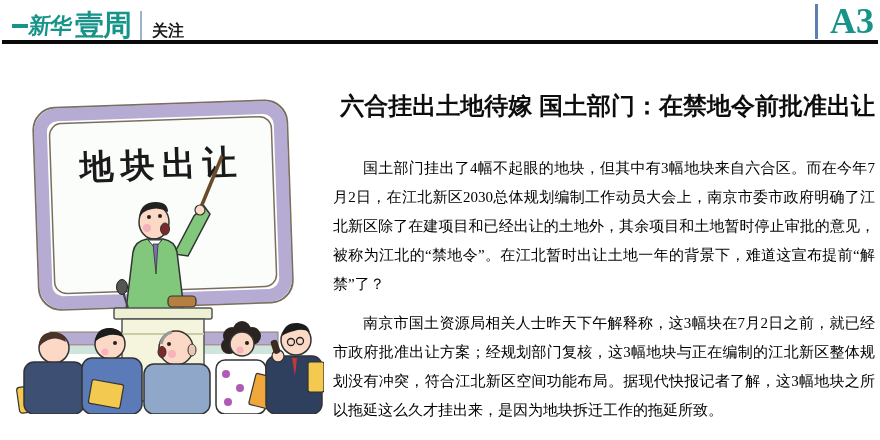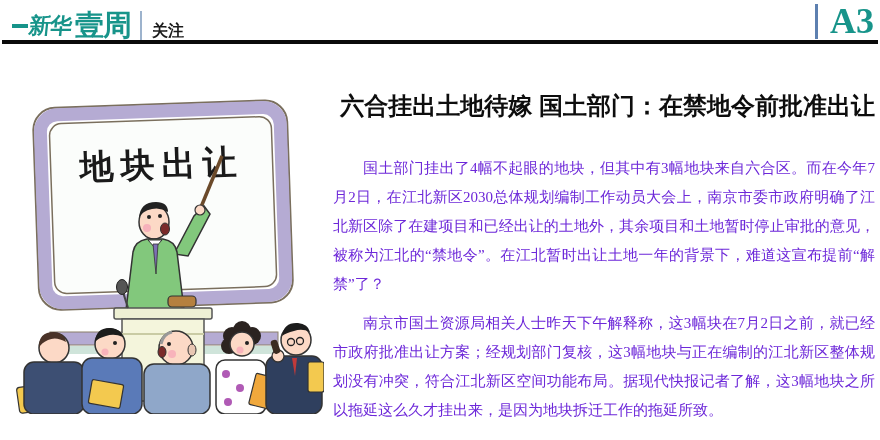--- a/index.html
+++ b/index.html
@@ -34,21 +34,21 @@
   
   .illustration { position: absolute; left: 16px; top: 94px; width: 308px; height: 320px; }
   .article { position: absolute; left: 333px; top: 88px; right: 5px; }
   .article-title {
     font-size: 24px; font-weight: bold; color: #0d0d0d;
     text-align: right; white-space: nowrap; line-height: 36px;
   }
   .article-body { margin-top: 30px; }
   .article-body p {
     font-family: "Liberation Serif", "DejaVu Serif", serif;
-    font-size: 15px; line-height: 29px; color: #6d28d9;
+    font-size: 15px; line-height: 29px; color: #000000;
     text-align: justify; text-indent: 2em; margin-bottom: 10px;
   }
 </style>
 </head>
 <body>
 
 <div class="page">
 
   <div class="header">
     <div class="logo-group">

